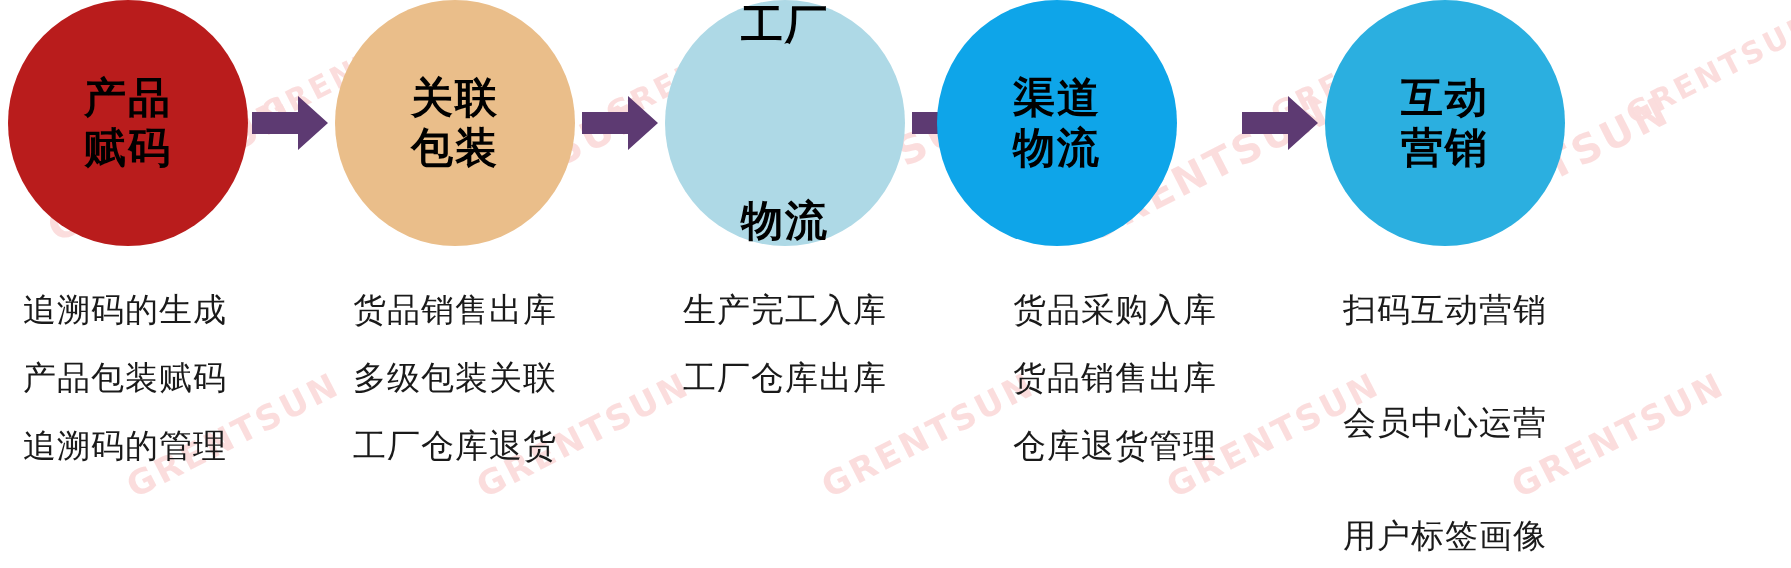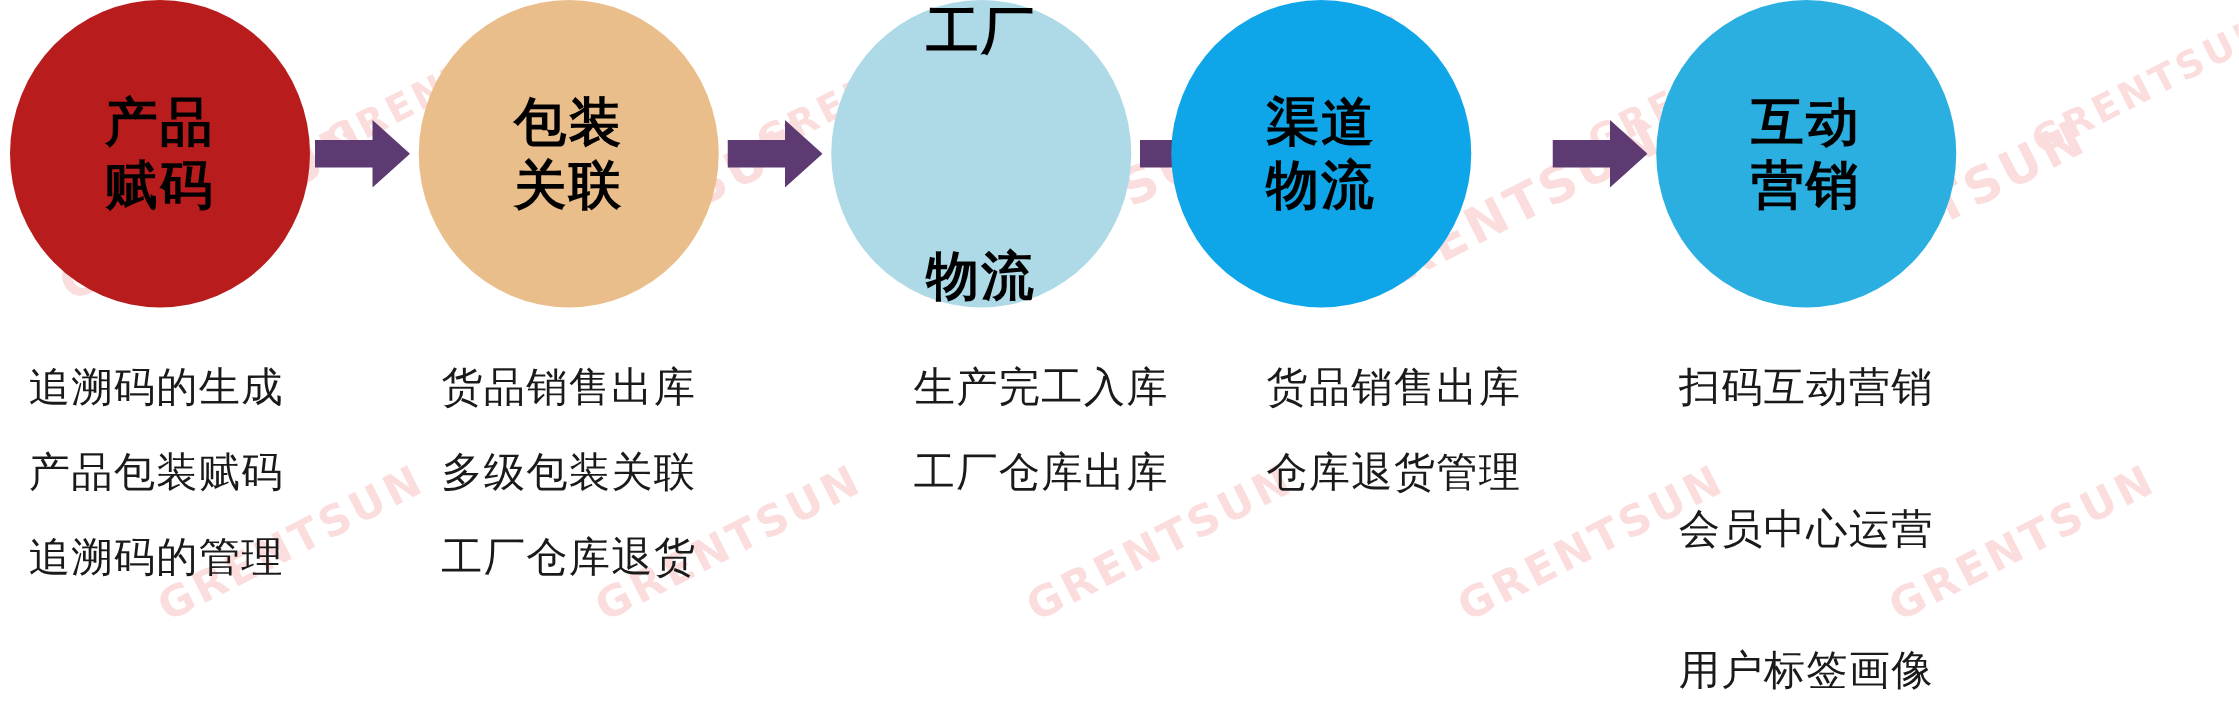--- a/index.html
+++ b/index.html
@@ -134,22 +134,22 @@
       <div class="node" style="left: 8px; background: #b91c1c;">
         <div class="node-line">产品</div>
         <div class="node-line">赋码</div>
       </div>
       <div class="arrow" style="left: 252px;">
         <svg viewBox="0 0 76 54" preserveAspectRatio="none">
           <polygon points="0,16 46,16 46,0 76,27 46,54 46,38 0,38" fill="#5d3a72"></polygon>
         </svg>
       </div>
       <div class="node" style="left: 335px; background: rgb(234, 190, 138);">
+        <div class="node-line">关联</div>
         <div class="node-line">包装</div>
-        <div class="node-line">关联</div>
       </div>
       <div class="arrow" style="left: 582px;">
         <svg viewBox="0 0 76 54" preserveAspectRatio="none">
           <polygon points="0,16 46,16 46,0 76,27 46,54 46,38 0,38" fill="#5d3a72"></polygon>
         </svg>
       </div>
       <div class="node" style="left: 665px; background: rgb(174, 217, 230); justify-content: space-between;">
         <div class="node-line">工厂</div>
         <div class="node-line">物流</div>
       </div>
@@ -177,25 +177,26 @@
       <div class="list-col" style="left: -25px;">
         <div class="list-item">追溯码的生成</div>
         <div class="list-item">产品包装赋码</div>
         <div class="list-item">追溯码的管理</div>
       </div>
       <div class="list-col" style="left: 305px;">
         <div class="list-item">货品销售出库</div>
         <div class="list-item">多级包装关联</div>
         <div class="list-item">工厂仓库退货</div>
       </div>
-      <div class="list-col" style="left: 635px; align-items: flex-end;">
+      <div class="list-col" style="left: 635px;">
         <div class="list-item">生产完工入库</div>
         <div class="list-item">工厂仓库出库</div>
       </div>
       <div class="list-col" style="left: 965px;">
+        <div class="list-item">货品采购入库</div>
         <div class="list-item">货品销售出库</div>
         <div class="list-item">仓库退货管理</div>
       </div>
       <div class="list-col" style="left: 1295px; gap: 45px;">
         <div class="list-item">扫码互动营销</div>
         <div class="list-item">会员中心运营</div>
         <div class="list-item">用户标签画像</div>
       </div>
     </div>
 

